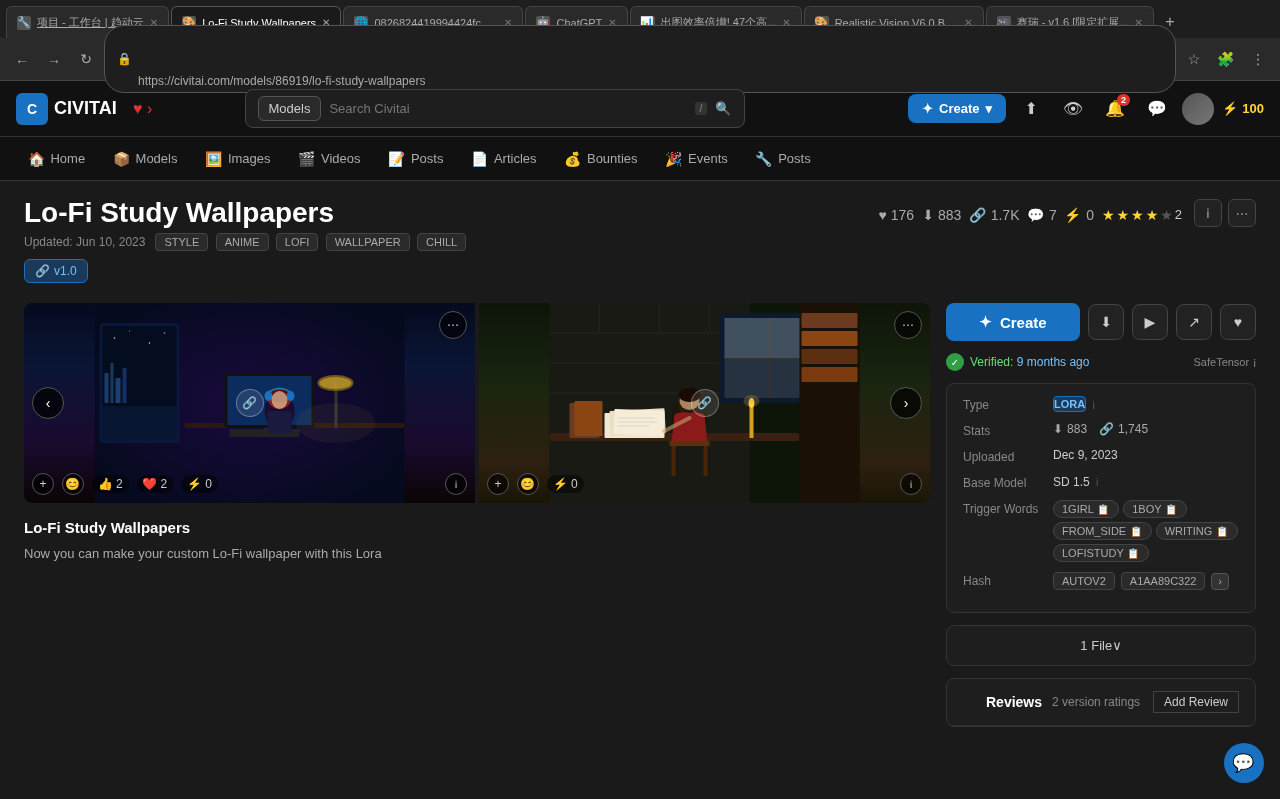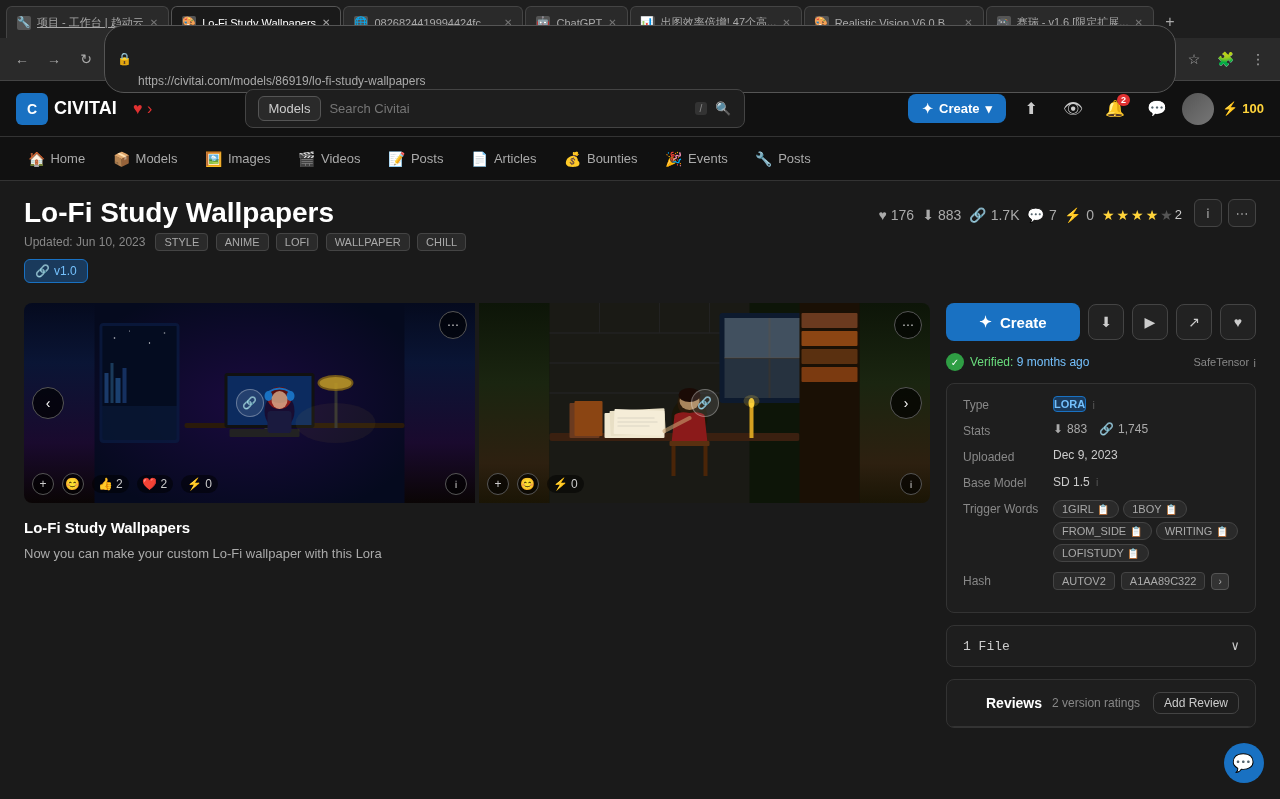--- a/index.html
+++ b/index.html
@@ -94,29 +94,29 @@
     .trigger-chip { display: flex; align-items: center; gap: 4px; background: #2a2a2a; border: 1px solid #444; border-radius: 12px; padding: 2px 8px; font-size: 11px; color: #aaa; cursor: pointer; }
     .chip-copy { color: #666; font-size: 10px; cursor: pointer; }
     .hash-chip { display: flex; align-items: center; gap: 4px; background: #2a2a2a; border: 1px solid #444; border-radius: 4px; padding: 2px 8px; font-size: 11px; color: #aaa; }
     .hash-more { background: #333; border: 1px solid #555; border-radius: 4px; padding: 2px 6px; font-size: 10px; color: #aaa; cursor: pointer; }
     .detail-info-icon { color: #555; font-size: 11px; cursor: pointer; }
     .stats-row { display: flex; align-items: center; gap: 12px; }
     .stats-val { display: flex; align-items: center; gap: 4px; color: #aaa; font-size: 12px; }
     
     
     .file-panel { background: #1e1e1e; border: 1px solid #333; border-radius: 8px; margin-bottom: 12px; overflow: hidden; }
-    .file-header { display: flex; align-items: center; justify-content: space-between; padding: 12px 16px; cursor: pointer; font-family: Liberation Mono, monospace; }
+    .file-header { display: flex; align-items: center; justify-content: center; padding: 12px 16px; cursor: pointer; }
     .file-title { font-size: 13px; color: #ccc; }
     
     
     .reviews-panel { background: #1e1e1e; border: 1px solid #333; border-radius: 8px; margin-bottom: 12px; overflow: hidden; }
     .reviews-header { display: flex; align-items: center; gap: 10px; padding: 12px 16px; border-bottom: 1px solid #333; }
     .reviews-title { font-size: 14px; font-weight: 600; color: #fff; padding-left: 23px; }
     .reviews-count { color: #888; font-size: 12px; }
-    .add-review-btn { background: transparent; border: 1px solid #444; border-radius: 7px; padding: 3px 10px; color: #ccc; font-size: 12px; cursor: pointer; margin-left: auto; }
+    .add-review-btn { background: transparent; border: 1px solid #444; border-radius: 1px; padding: 3px 10px; color: #ccc; font-size: 12px; cursor: pointer; margin-left: auto; }
     .chat-icon-bottom { position: fixed; bottom: 16px; right: 16px; width: 40px; height: 40px; background: #1971c2; border-radius: 50%; display: flex; align-items: center; justify-content: center; cursor: pointer; color: #fff; font-size: 18px; z-index: 100; }
     
     
     .model-desc { margin-bottom: 16px; }
     .model-desc h3 { font-size: 15px; font-weight: 600; color: #fff; margin-bottom: 8px; }
     .model-desc p { color: #aaa; font-size: 13px; line-height: 1.5; }
     
     
     .scene-1 { background: linear-gradient(180deg, #050a1e 0%, #0a1535 30%, #1a0a2e 70%, #0a0505 100%); }
     .scene-2 { background: linear-gradient(180deg, #0d1508 0%, #1a2510 40%, #2d2010 80%, #1a1505 100%); }

